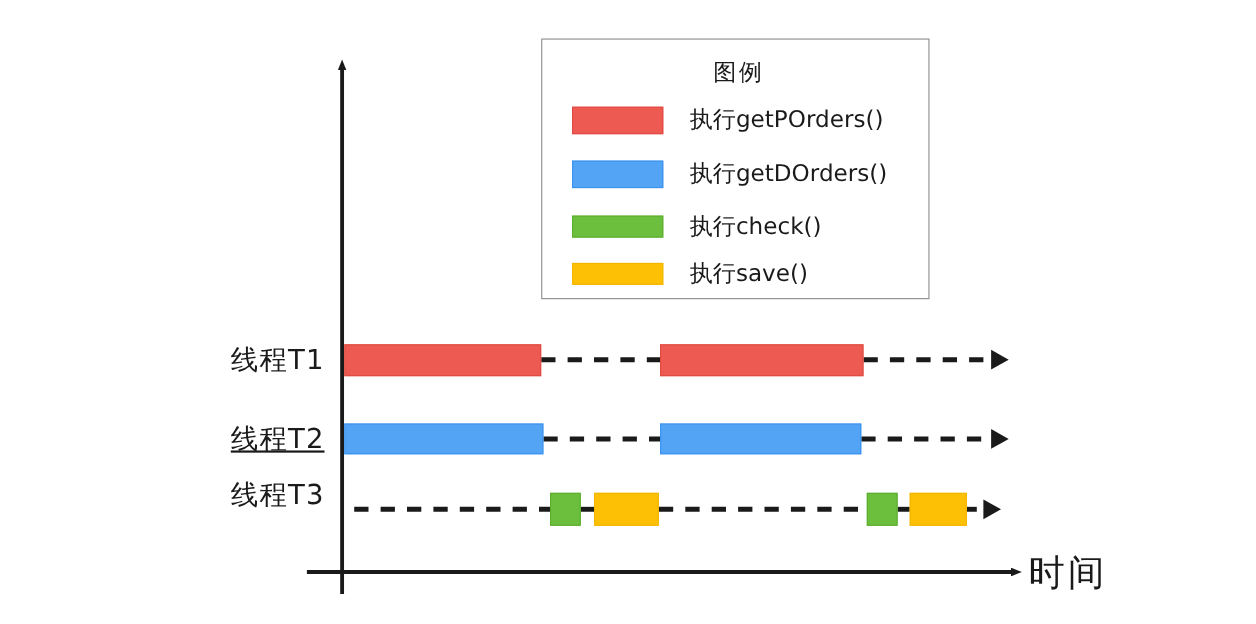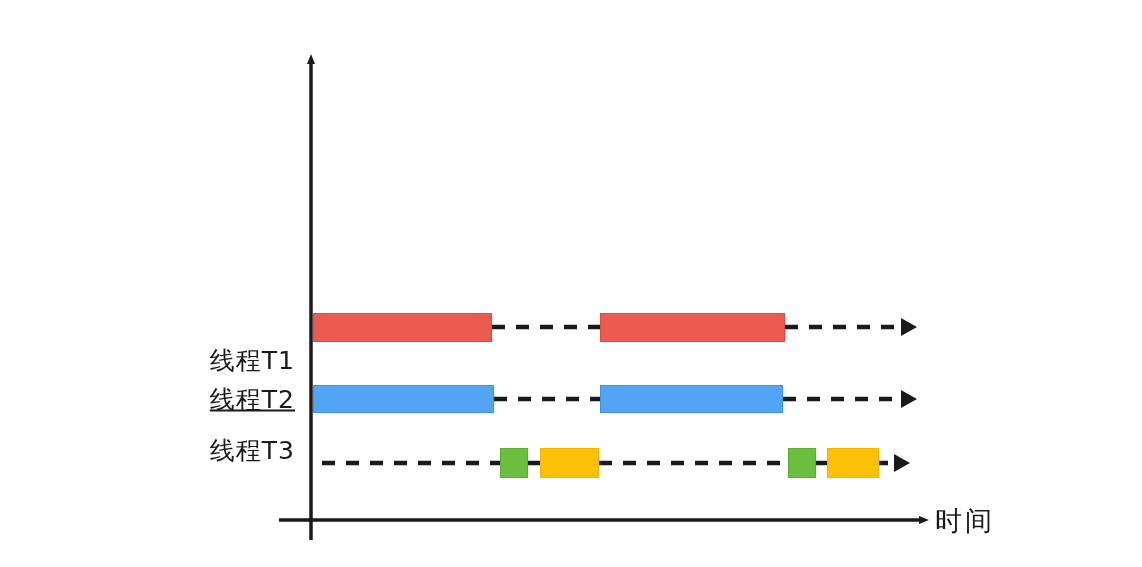--- a/index.html
+++ b/index.html
@@ -31,21 +31,21 @@
     white-space: nowrap;
     line-height: 1;
   }
   .thread-label {
     font-size: 25px;
     letter-spacing: 1px;
     text-align: right;
     transform: translateY(-50%);
   }
   .axis-label {
-    font-size: 27px;
+    font-size: 33px;
     letter-spacing: 3px;
     transform: translateY(-50%);
   }
   .legend-title {
     font-size: 21px;
     letter-spacing: 2px;
     transform: translate(-50%, -50%);
   }
   .legend-text {
     font-size: 21px;
@@ -92,32 +92,45 @@
         <line x1="322" y1="463" x2="500" y2="463" stroke="#1a1a1a" stroke-width="4.5" stroke-dasharray="13 11" stroke-linecap="butt"></line>
         <line x1="528" y1="463" x2="540" y2="463" stroke="#1a1a1a" stroke-width="4.5" stroke-dasharray="13 11" stroke-linecap="butt"></line>
         <line x1="599" y1="463" x2="788" y2="463" stroke="#1a1a1a" stroke-width="4.5" stroke-dasharray="13 11" stroke-linecap="butt"></line>
         <line x1="816" y1="463" x2="827" y2="463" stroke="#1a1a1a" stroke-width="4.5" stroke-dasharray="13 11" stroke-linecap="butt"></line>
         <line x1="879" y1="463" x2="888" y2="463" stroke="#1a1a1a" stroke-width="4.5" stroke-dasharray="13 11" stroke-linecap="butt"></line>
         <polygon points="894,454 910,463 894,472" fill="#1a1a1a"></polygon>
       </g>
   </svg>
 
   <div id="thread-labels">
-      <div class="lbl thread-label" style="left: 185px; width: 110px; top: 327px; margin-top: 33px;">线程T1</div>
+      <div class="lbl thread-label" style="left: 185px; width: 110px; top: 327px;">线程T1</div>
       <div class="lbl thread-label" style="left: 185px; width: 110px; top: 399px; text-decoration: underline;">线程T2</div>
       <div class="lbl thread-label" style="left: 185px; width: 110px; top: 450px;">线程T3</div>
     </div>
 
   <div id="bars-layer">
       <div class="bar" title="执行getPOrders()" style="left: 313px; top: 312.5px; width: 179px; height: 29px; background: rgb(237, 90, 82); border: 1.5px solid rgb(224, 74, 66);"></div>
       <div class="bar" title="执行getPOrders()" style="left: 600px; top: 312.5px; width: 185px; height: 29px; background: rgb(237, 90, 82); border: 1.5px solid rgb(224, 74, 66);"></div>
       <div class="bar" title="执行getDOrders()" style="left: 313px; top: 385px; width: 181px; height: 28px; background: rgb(83, 164, 245); border: 1.5px solid rgb(60, 147, 238);"></div>
       <div class="bar" title="执行getDOrders()" style="left: 600px; top: 385px; width: 183px; height: 28px; background: rgb(83, 164, 245); border: 1.5px solid rgb(60, 147, 238);"></div>
       <div class="bar" title="执行check()" style="left: 500px; top: 448px; width: 28px; height: 30px; background: rgb(108, 190, 61); border: 1.5px solid rgb(91, 174, 46);"></div>
       <div class="bar" title="执行save()" style="left: 540px; top: 448px; width: 59px; height: 30px; background: rgb(253, 192, 4); border: 1.5px solid rgb(242, 182, 0);"></div>
       <div class="bar" title="执行check()" style="left: 788px; top: 448px; width: 28px; height: 30px; background: rgb(108, 190, 61); border: 1.5px solid rgb(91, 174, 46);"></div>
       <div class="bar" title="执行save()" style="left: 827px; top: 448px; width: 52px; height: 30px; background: rgb(253, 192, 4); border: 1.5px solid rgb(242, 182, 0);"></div>
     </div>
 
   <div class="lbl axis-label" style="left:935px; top:520px;">时间</div>
 
+  <div class="legend-box" id="legend-box" style="left: 492px; top: 35px; width: 353px; height: 237px; border-color: rgb(138, 138, 138);">
+    <div class="lbl legend-title" id="legend-title" style="left: 178.5px; top: 30px;">图例</div>
+    <div id="legend-items">
+        <div class="swatch" style="left: 27px; top: 60.5px; width: 83px; height: 25px; background: rgb(237, 90, 82); border: 1.5px solid rgb(224, 74, 66);"></div>
+        <div class="lbl legend-text" style="left: 134px; top: 73px;">执行getPOrders()</div>
+        <div class="swatch" style="left: 27px; top: 109.5px; width: 83px; height: 25px; background: rgb(83, 164, 245); border: 1.5px solid rgb(60, 147, 238);"></div>
+        <div class="lbl legend-text" style="left: 134px; top: 122px;">执行getDOrders()</div>
+        <div class="swatch" style="left: 27px; top: 160px; width: 83px; height: 20px; background: rgb(108, 190, 61); border: 1.5px solid rgb(91, 174, 46);"></div>
+        <div class="lbl legend-text" style="left: 134px; top: 170px;">执行check()</div>
+        <div class="swatch" style="left: 27px; top: 203px; width: 83px; height: 20px; background: rgb(253, 192, 4); border: 1.5px solid rgb(242, 182, 0);"></div>
+        <div class="lbl legend-text" style="left: 134px; top: 213px;">执行save()</div>
+      </div>
+  </div>
 
 </div>
 
 </body></html>

